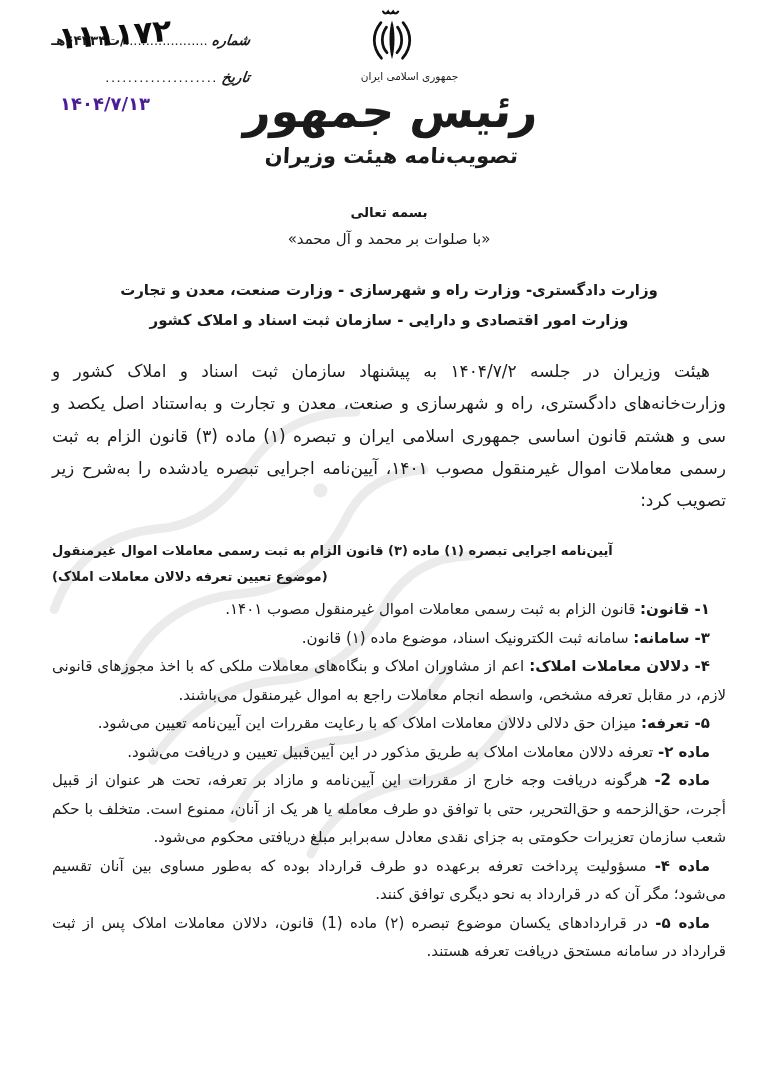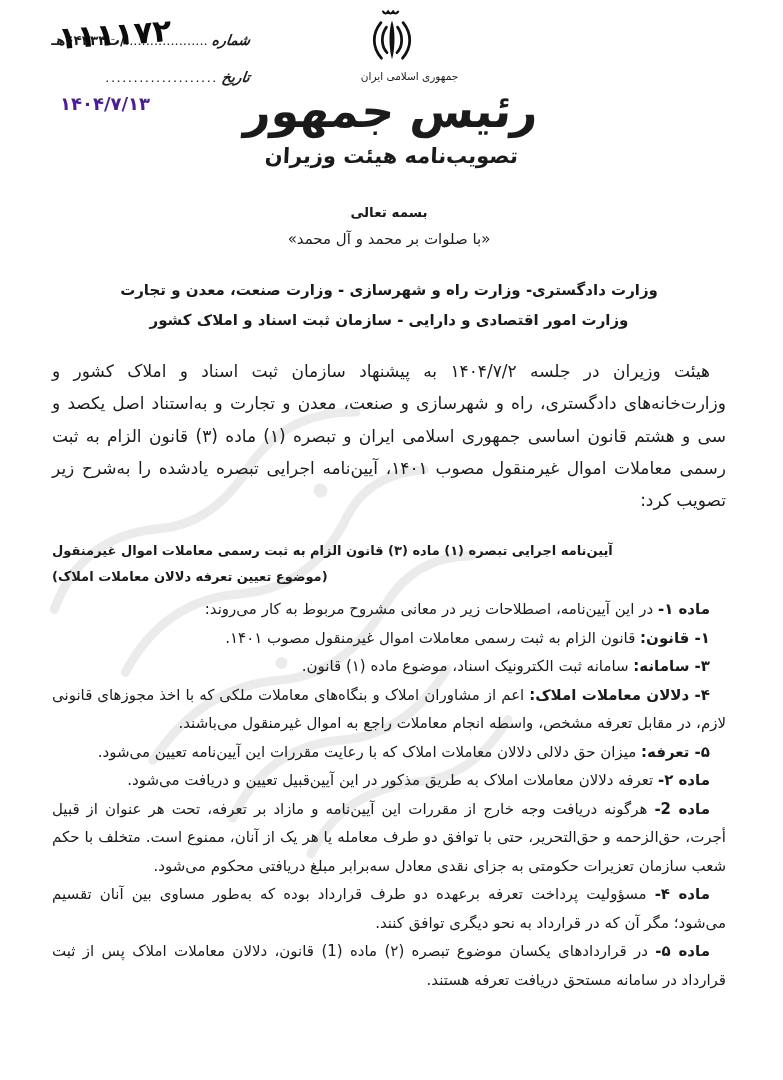--- a/index.html
+++ b/index.html
@@ -97,21 +97,20 @@
       <div>وزارت امور اقتصادی و دارایی - سازمان ثبت اسناد و املاک کشور</div>
     </div>
 
     <p class="preamble">هیئت وزیران در جلسه ۱۴۰۴/۷/۲ به پیشنهاد سازمان ثبت اسناد و املاک کشور و وزارت‌خانه‌های دادگستری، راه و شهرسازی و صنعت، معدن و تجارت و به‌استناد اصل یکصد و سی و هشتم قانون اساسی جمهوری اسلامی ایران و تبصره (۱) ماده (۳) قانون الزام به ثبت رسمی معاملات اموال غیرمنقول مصوب ۱۴۰۱، آیین‌نامه اجرایی تبصره یادشده را به‌شرح زیر تصویب کرد:</p>
 
     <div class="doc-title">
       <div>آیین‌نامه اجرایی تبصره (۱) ماده (۳) قانون الزام به ثبت رسمی معاملات اموال غیرمنقول</div>
       <div>(موضوع تعیین تعرفه دلالان معاملات املاک)</div>
     </div>
 
-    <p class="article"><b>ماده ۱-</b> <span>در این آیین‌نامه، اصطلاحات زیر در معانی مشروح مربوط به کار می‌روند:</span></p>
     <p class="article"><b>۱- قانون:</b> <span>قانون الزام به ثبت رسمی معاملات اموال غیرمنقول مصوب ۱۴۰۱.</span></p>
     <p class="article"><b>۳- سامانه:</b> <span>سامانه ثبت الکترونیک اسناد، موضوع ماده (۱) قانون.</span></p>
     <p class="article"><b>۴- دلالان معاملات املاک:</b> <span>اعم از مشاوران املاک و بنگاه‌های معاملات ملکی که با اخذ مجوزهای قانونی لازم، در مقابل تعرفه مشخص، واسطه انجام معاملات راجع به اموال غیرمنقول می‌باشند.</span></p>
     <p class="article"><b>۵- تعرفه:</b> <span>میزان حق دلالی دلالان معاملات املاک که با رعایت مقررات این آیین‌نامه تعیین می‌شود.</span></p>
     <p class="article"><b>ماده ۲-</b> <span>تعرفه دلالان معاملات املاک به طریق مذکور در این آیین‌قبیل تعیین و دریافت می‌شود.</span></p>
     <p class="article"><b>ماده 2-</b> <span>هرگونه دریافت وجه خارج از مقررات این آیین‌نامه و مازاد بر تعرفه، تحت هر عنوان از قبیل أجرت، حق‌الزحمه و حق‌التحریر، حتی با توافق دو طرف معامله یا هر یک از آنان، ممنوع است. متخلف با حکم شعب سازمان تعزیرات حکومتی به جزای نقدی معادل سه‌برابر مبلغ دریافتی محکوم می‌شود.</span></p>
     <p class="article"><b>ماده ۴-</b> <span>مسؤولیت پرداخت تعرفه برعهده دو طرف قرارداد بوده که به‌طور مساوی بین آنان تقسیم می‌شود؛ مگر آن که در قرارداد به نحو دیگری توافق کنند.</span></p>
     <p class="article"><b>ماده ۵-</b> <span>در قراردادهای یکسان موضوع تبصره (۲) ماده (1) قانون، دلالان معاملات املاک پس از ثبت قرارداد در سامانه مستحق دریافت تعرفه هستند.</span></p>
   </div>
 

